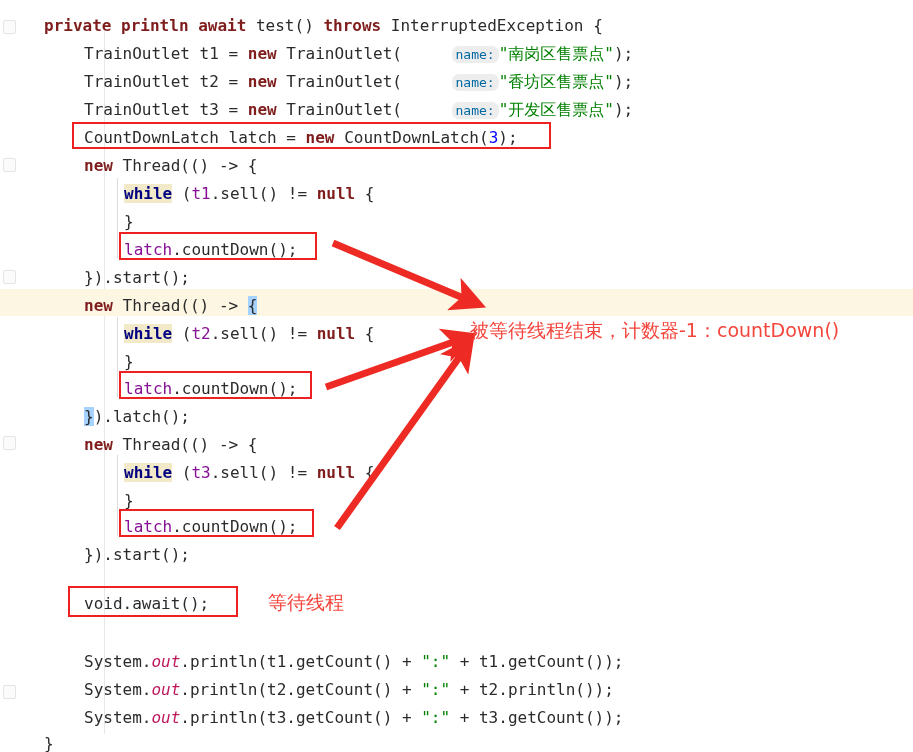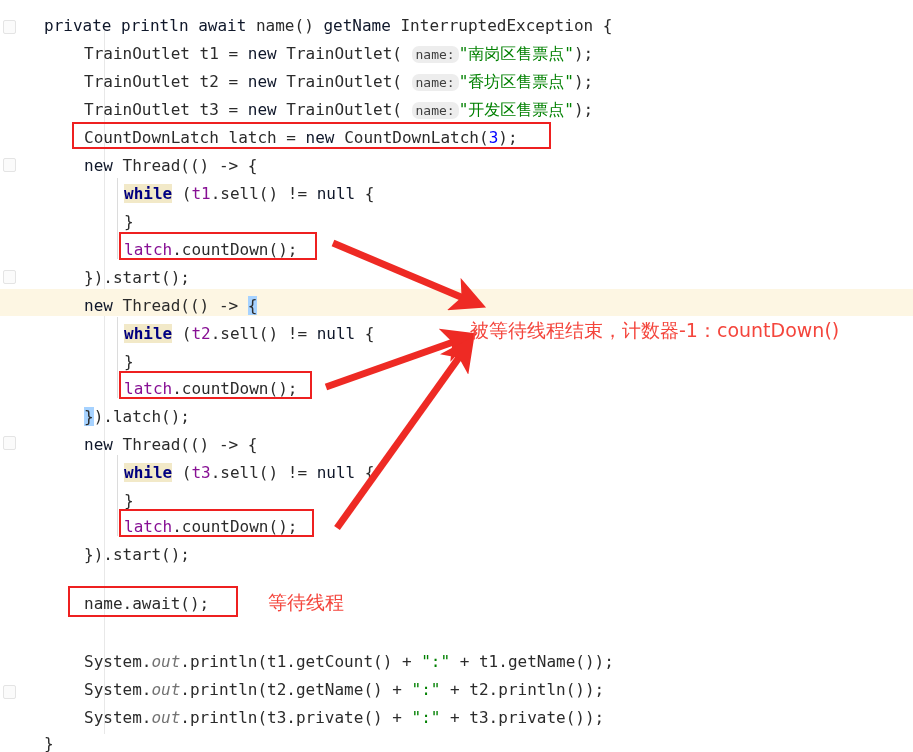--- a/index.html
+++ b/index.html
@@ -38,32 +38,33 @@
     font-size: 16px;
     line-height: 27px;
     color: #2b2b2b;
     letter-spacing: 0px;
   }
   
   .indent-guide {
     position: absolute; width: 1px; background: #dcdcdc;
   }
   
-  .kw   { color: #0f172a; font-weight: normal; }
+  .kw   { color: #7f1d1d; font-weight: bold; }
   .id   { color: #2b2b2b; }
   .str  { color: #008000; }
   .num  { color: #0000ff; }
   .fld  { color: #871094; }
-  .stat { color: #737373; font-style: italic; }
+  .stat { color: #be185d; font-style: italic; }
   .hint {
-    color: #404040;
+    color: #0369a1;
     background: #ededed;
     border-radius: 7px;
     padding: 1px 4px 1px 4px;
     font-size: 13px;
+    margin-left: 40px;
   }
   .wkw {
     color: #000080; font-weight: bold;
     background: #f2e9c8;
   }
   .brace-hl {
     background: #a6d2ff;
   }
   
   .red-box {
@@ -100,21 +101,21 @@
     <div class="gutter-mark" style="top:685px;"></div>
   </div>
   <div class="gutter-sep"></div>
 
   <div class="caret-line" style="top:289px;"></div>
 
   <div class="indent-guide" style="left:117px; top:178px; height:81px;"></div>
   <div class="indent-guide" style="left:117px; top:317px; height:81px;"></div>
   <div class="indent-guide" style="left:117px; top:455px; height:81px;"></div>
 
-  <div class="code-line" style="top:12px; left:44px;"><span class="kw">private</span> <span class="kw">println</span> <span class="kw">await</span> <span class="id">name()</span> <span class="kw">getName</span> <span class="id">InterruptedException</span><span class="id"> {</span></div>
+  <div class="code-line" style="top:12px; left:44px;"><span class="kw">private</span> <span class="kw">println</span> <span class="kw">await</span> <span class="id">test()</span> <span class="kw">throws</span> <span class="id">InterruptedException</span><span class="id"> {</span></div>
 
   <div class="code-line" style="top:40px; left:84px;"><span class="id">TrainOutlet</span><span class="id"> t1 = </span><span class="kw">new</span><span class="id"> </span><span class="id">TrainOutlet</span><span class="id">( </span><span class="hint">name:</span><span class="str">"南岗区售票点"</span><span class="id">);</span></div>
 
   <div class="code-line" style="top:68px; left:84px;"><span class="id">TrainOutlet</span><span class="id"> t2 = </span><span class="kw">new</span><span class="id"> </span><span class="id">TrainOutlet</span><span class="id">( </span><span class="hint">name:</span><span class="str">"香坊区售票点"</span><span class="id">);</span></div>
 
   <div class="code-line" style="top:96px; left:84px;"><span class="id">TrainOutlet</span><span class="id"> t3 = </span><span class="kw">new</span><span class="id"> </span><span class="id">TrainOutlet</span><span class="id">( </span><span class="hint">name:</span><span class="str">"开发区售票点"</span><span class="id">);</span></div>
 
   <div class="code-line" style="top:124px; left:84px;"><span class="id">CountDownLatch</span><span class="id"> </span><span class="id">latch</span><span class="id"> = </span><span class="kw">new</span><span class="id"> </span><span class="id">CountDownLatch</span><span class="id">(</span><span class="num">3</span><span class="id">);</span></div>
 
   <div class="code-line" style="top:152px; left:84px;"><span class="kw">new</span><span class="id"> </span><span class="id">Thread</span><span class="id">(() -&gt; {</span></div>
@@ -140,27 +141,27 @@
   <div class="code-line" style="top:431px; left:84px;"><span class="kw">new</span><span class="id"> </span><span class="id">Thread</span><span class="id">(() -&gt; {</span></div>
 
   <div class="code-line" style="top:459px; left:124px;"><span class="wkw">while</span><span class="id"> (</span><span class="fld">t3</span><span class="id">.sell() != </span><span class="kw">null</span><span class="id"> {</span></div>
 
   <div class="code-line" style="top:487px; left:124px;"><span class="id">}</span></div>
 
   <div class="code-line" style="top:513px; left:124px;"><span class="fld">latch</span><span class="id">.countDown();</span></div>
 
   <div class="code-line" style="top:541px; left:84px;"><span class="id">}).start();</span></div>
 
-  <div class="code-line" style="top:590px; left:84px;"><span class="id">name.await();</span></div>
+  <div class="code-line" style="top:590px; left:84px;"><span class="id">void.await();</span></div>
 
-  <div class="code-line" style="top:648px; left:84px;"><span class="id">System.</span><span class="stat">out</span><span class="id">.println(</span><span class="id">t1.getCount() + </span><span class="str">":"</span><span class="id"> + t1.getName());</span></div>
+  <div class="code-line" style="top:648px; left:84px;"><span class="id">System.</span><span class="stat">out</span><span class="id">.println(</span><span class="id">t1.getCount() + </span><span class="str">":"</span><span class="id"> + t1.getCount());</span></div>
 
-  <div class="code-line" style="top:676px; left:84px;"><span class="id">System.</span><span class="stat">out</span><span class="id">.println(</span><span class="id">t2.getName() + </span><span class="str">":"</span><span class="id"> + t2.println());</span></div>
+  <div class="code-line" style="top:676px; left:84px;"><span class="id">System.</span><span class="stat">out</span><span class="id">.println(</span><span class="id">t2.getCount() + </span><span class="str">":"</span><span class="id"> + t2.println());</span></div>
 
-  <div class="code-line" style="top:704px; left:84px;"><span class="id">System.</span><span class="stat">out</span><span class="id">.println(</span><span class="id">t3.private() + </span><span class="str">":"</span><span class="id"> + t3.private());</span></div>
+  <div class="code-line" style="top:704px; left:84px;"><span class="id">System.</span><span class="stat">out</span><span class="id">.println(</span><span class="id">t3.getCount() + </span><span class="str">":"</span><span class="id"> + t3.getCount());</span></div>
 
   <div class="code-line" style="top:730px; left:44px;"><span class="id">}</span></div>
 
   <div class="red-box" style="left:72px; top:122px; width:479px; height:27px;"></div>
   <div class="red-box" style="left:119px; top:232px; width:198px; height:28px;"></div>
   <div class="red-box" style="left:119px; top:371px; width:193px; height:28px;"></div>
   <div class="red-box" style="left:119px; top:509px; width:195px; height:28px;"></div>
   <div class="red-box" style="left:68px; top:586px; width:170px; height:31px;"></div>
 
   <svg class="arrows" viewBox="0 0 913 752">

